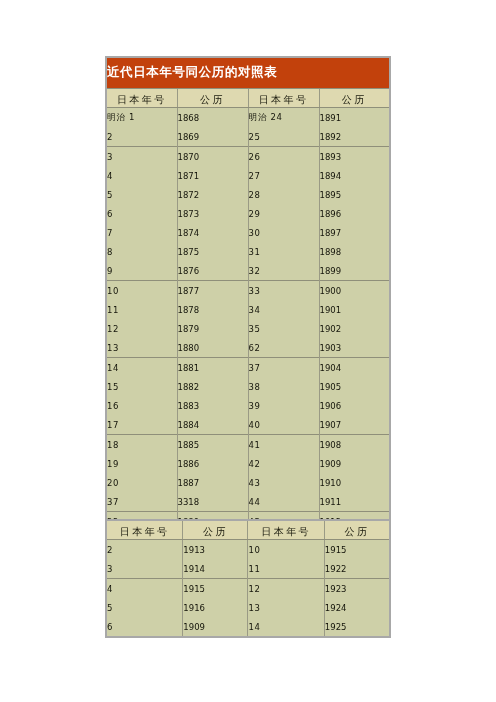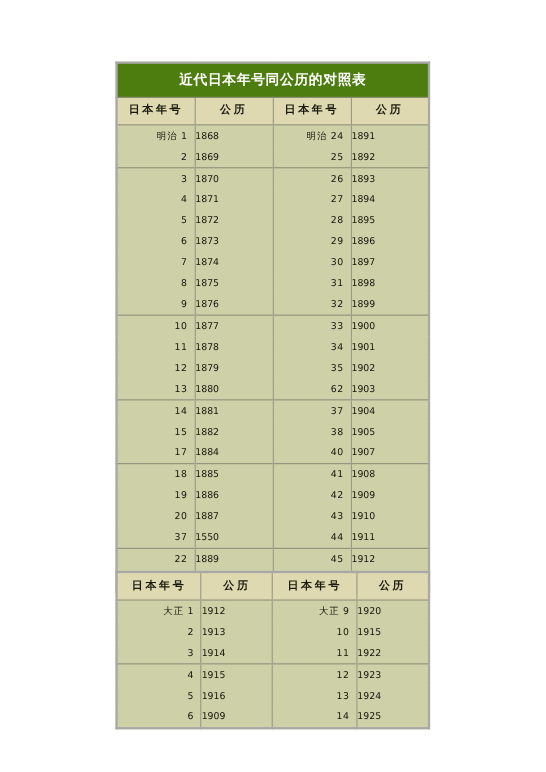--- a/index.html
+++ b/index.html
@@ -34,55 +34,55 @@
 
   .tbl {
     width: 100%;
     border-collapse: collapse;
     table-layout: fixed;
     border: 2px solid #a8a8a8;
     background: #ced0a8;
   }
 
   .title-bar {
-    background: #4d7c0f;
+    background: #c2410c;
     color: #ffffff;
-    text-align: center;
+    text-align: left;
     font-size: 12.5px;
     font-weight: bold;
     letter-spacing: 0.6px;
     padding: 6px 0 7px 0;
     border: none;
     font-family: "DejaVu Sans", "Liberation Sans", sans-serif;
   }
 
   .tbl th.hdr {
     background: #ded9b0;
     color: #1a1a0d;
     font-size: 10px;
-    font-weight: bold;
+    font-weight: normal;
     letter-spacing: 2.4px;
     text-align: center;
-    padding: 4px 0 6px 0;
+    padding: 4px 0 0 0;
     border-top: 1.5px solid #8f8f7a;
     border-bottom: 1.5px solid #8f8f7a;
     font-family: "DejaVu Sans", "Liberation Sans", sans-serif;
   }
   .tbl th.hdr.dv-left { border-left: 1.5px solid #9a9a85; }
 
   .tbl td {
     font-size: 8.5px;
     color: #14140a;
     padding: 3px 0 3px 0;
     height: 13px;
     font-family: "DejaVu Sans", "Liberation Sans", sans-serif;
   }
 
   .c-era {
-    text-align: right;
+    text-align: left;
     padding-right: 6px !important;
     border-left: 1.5px solid #9a9a85;
     white-space: nowrap;
   }
   .c-year {
     text-align: left;
     border-left: 1.5px solid #9a9a85;
   }
   .era-name {
     letter-spacing: 1px;
@@ -200,20 +200,26 @@
             <td class="c-era"><span class="era-num">37</span></td>
             <td class="c-year"><span>1904</span></td>
           </tr>
           <tr>
             <td class="c-era"><span class="era-num">15</span></td>
             <td class="c-year"><span>1882</span></td>
             <td class="c-era"><span class="era-num">38</span></td>
             <td class="c-year"><span>1905</span></td>
           </tr>
           <tr>
+            <td class="c-era"><span class="era-num">16</span></td>
+            <td class="c-year"><span>1883</span></td>
+            <td class="c-era"><span class="era-num">39</span></td>
+            <td class="c-year"><span>1906</span></td>
+          </tr>
+          <tr>
             <td class="c-era"><span class="era-num">17</span></td>
             <td class="c-year"><span>1884</span></td>
             <td class="c-era"><span class="era-num">40</span></td>
             <td class="c-year"><span>1907</span></td>
           </tr>
           <tr class="group-top">
             <td class="c-era"><span class="era-num">18</span></td>
             <td class="c-year"><span>1885</span></td>
             <td class="c-era"><span class="era-num">41</span></td>
             <td class="c-year"><span>1908</span></td>
@@ -225,21 +231,21 @@
             <td class="c-year"><span>1909</span></td>
           </tr>
           <tr>
             <td class="c-era"><span class="era-num">20</span></td>
             <td class="c-year"><span>1887</span></td>
             <td class="c-era"><span class="era-num">43</span></td>
             <td class="c-year"><span>1910</span></td>
           </tr>
           <tr>
             <td class="c-era"><span class="era-num">37</span></td>
-            <td class="c-year"><span>1550</span></td>
+            <td class="c-year"><span>3318</span></td>
             <td class="c-era"><span class="era-num">44</span></td>
             <td class="c-year"><span>1911</span></td>
           </tr>
           <tr class="group-top">
             <td class="c-era"><span class="era-num">22</span></td>
             <td class="c-year"><span>1889</span></td>
             <td class="c-era"><span class="era-num">45</span></td>
             <td class="c-year"><span>1912</span></td>
           </tr>
           <tr>
@@ -257,26 +263,20 @@
       <thead>
         <tr>
           <th class="hdr col-a">日本年号</th>
           <th class="hdr col-b dv-left">公历</th>
           <th class="hdr col-c dv-left">日本年号</th>
           <th class="hdr col-d dv-left">公历</th>
         </tr>
       </thead>
       <tbody id="body-2">
           <tr>
-            <td class="c-era"><span class="era-name">大正</span><span class="era-num">1</span></td>
-            <td class="c-year"><span>1912</span></td>
-            <td class="c-era"><span class="era-name">大正</span><span class="era-num">9</span></td>
-            <td class="c-year"><span>1920</span></td>
-          </tr>
-          <tr>
             <td class="c-era"><span class="era-num">2</span></td>
             <td class="c-year"><span>1913</span></td>
             <td class="c-era"><span class="era-num">10</span></td>
             <td class="c-year"><span>1915</span></td>
           </tr>
           <tr>
             <td class="c-era"><span class="era-num">3</span></td>
             <td class="c-year"><span>1914</span></td>
             <td class="c-era"><span class="era-num">11</span></td>
             <td class="c-year"><span>1922</span></td>

